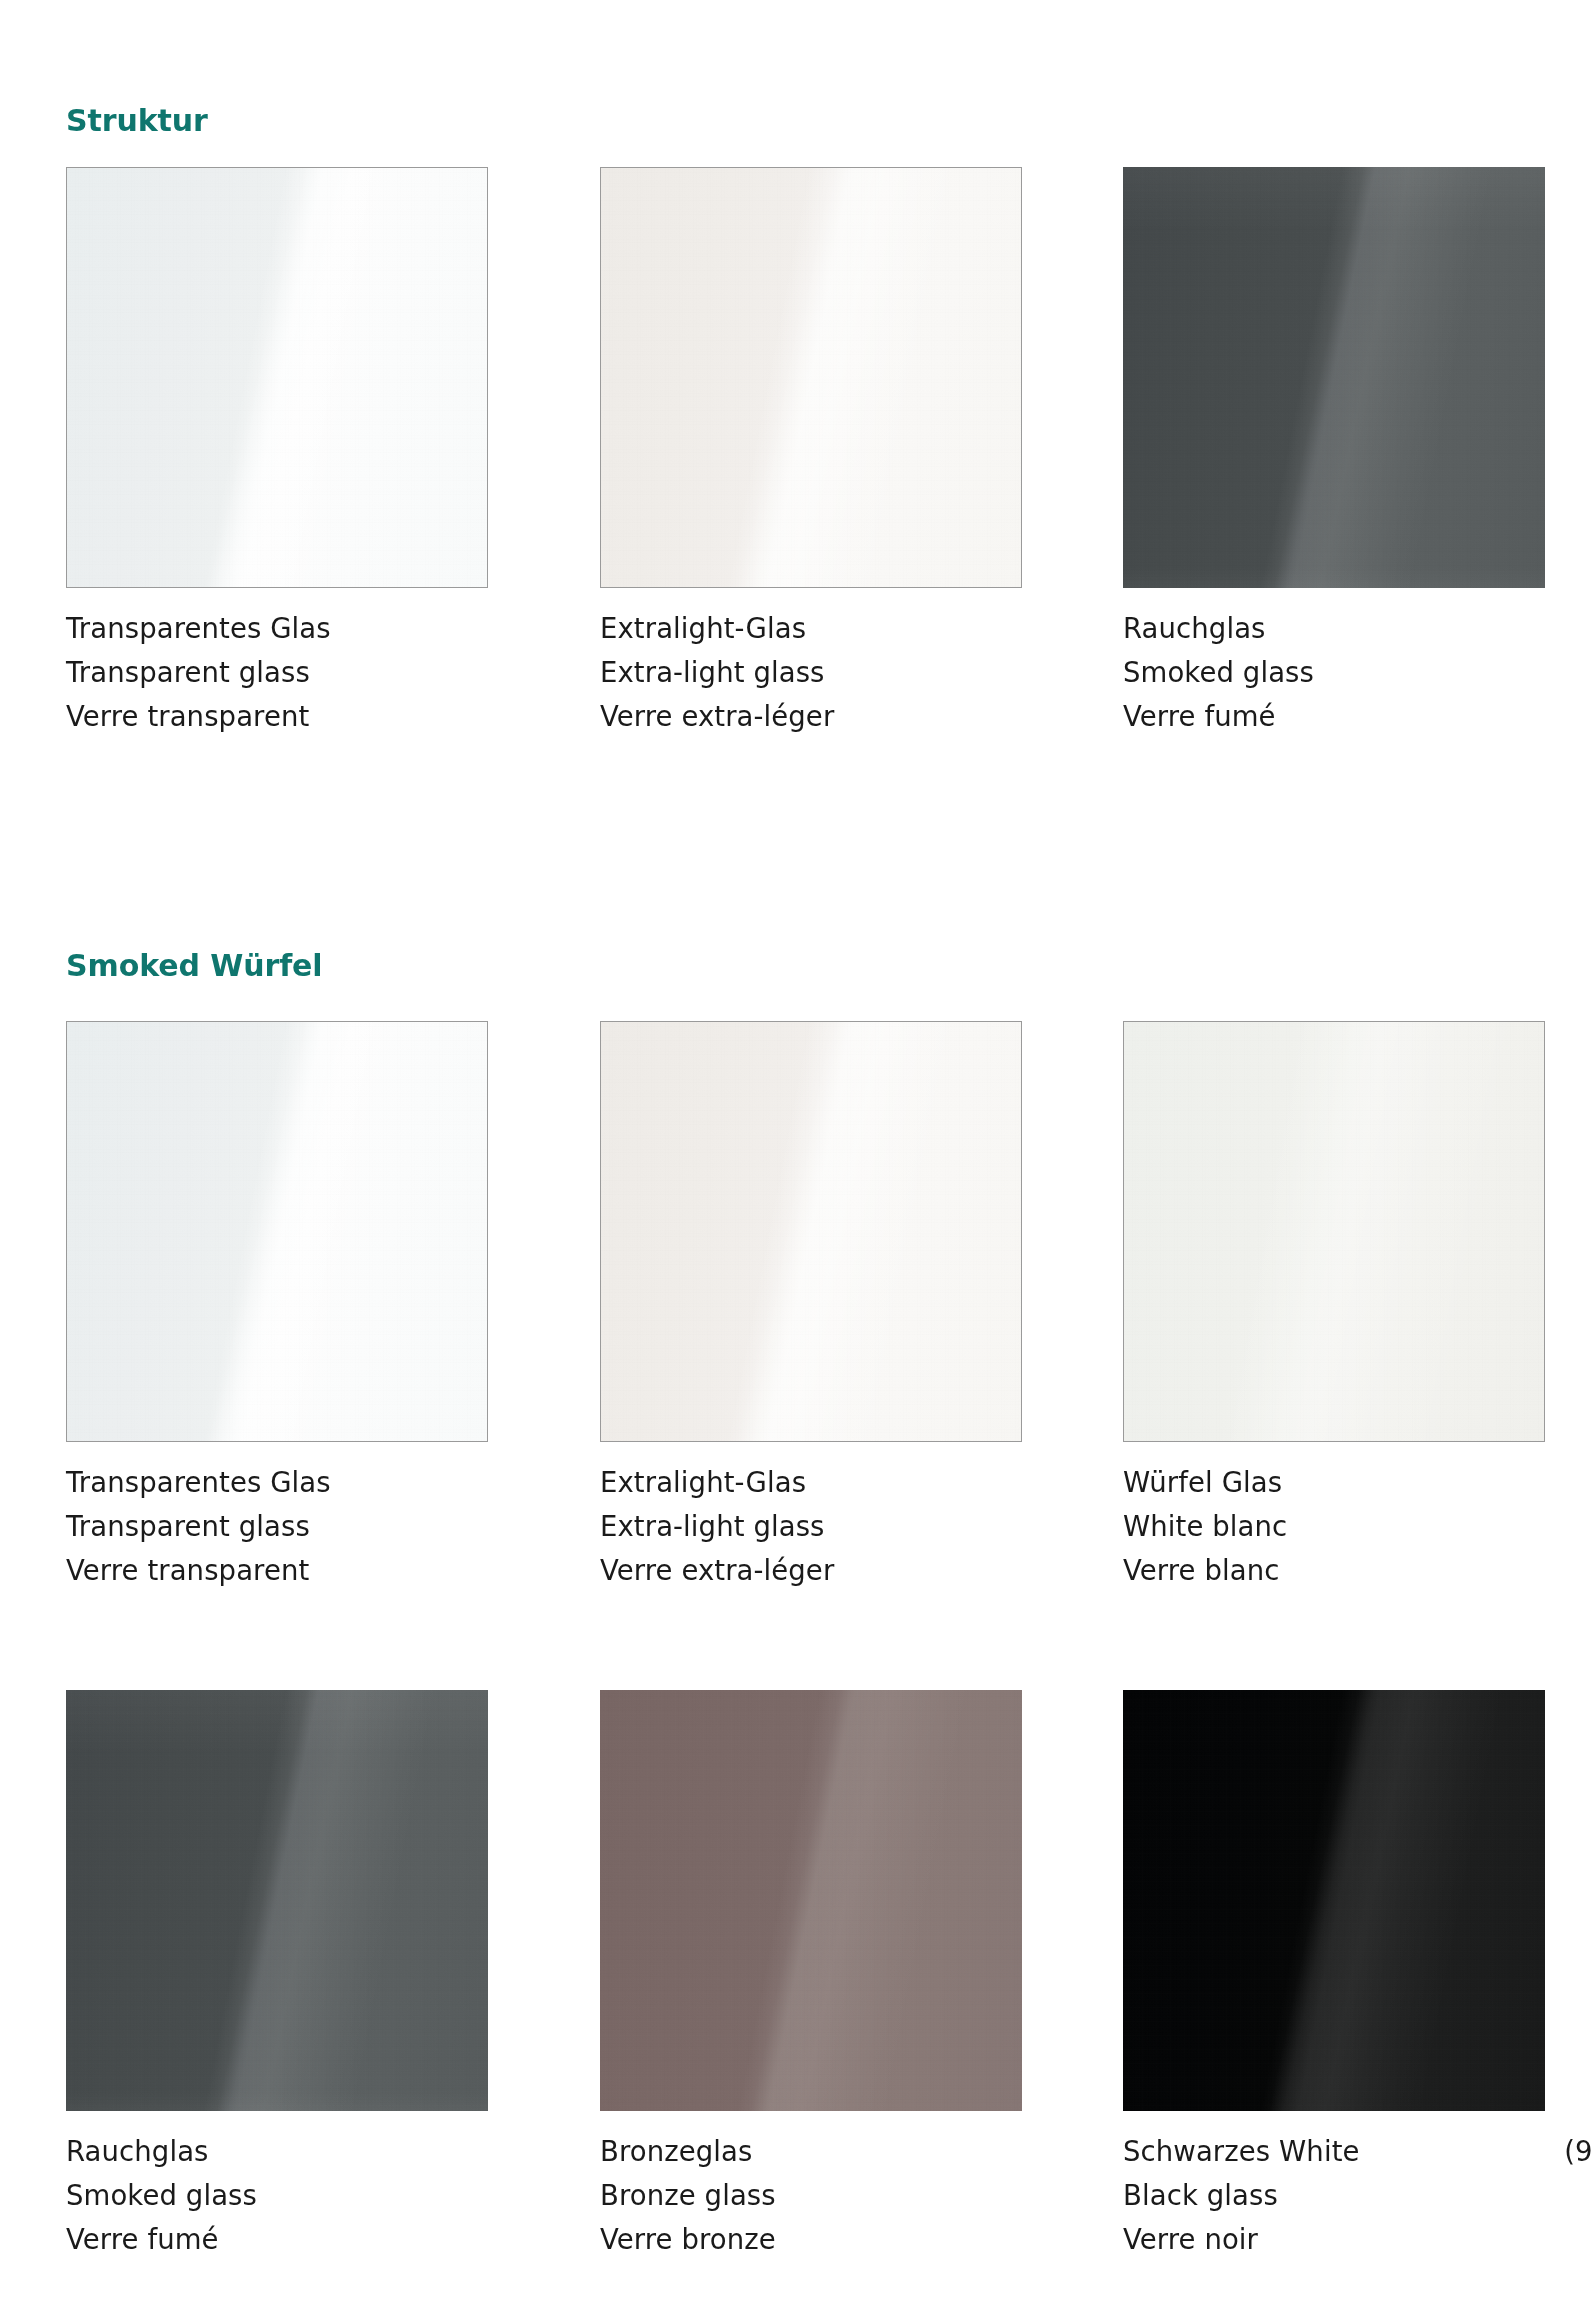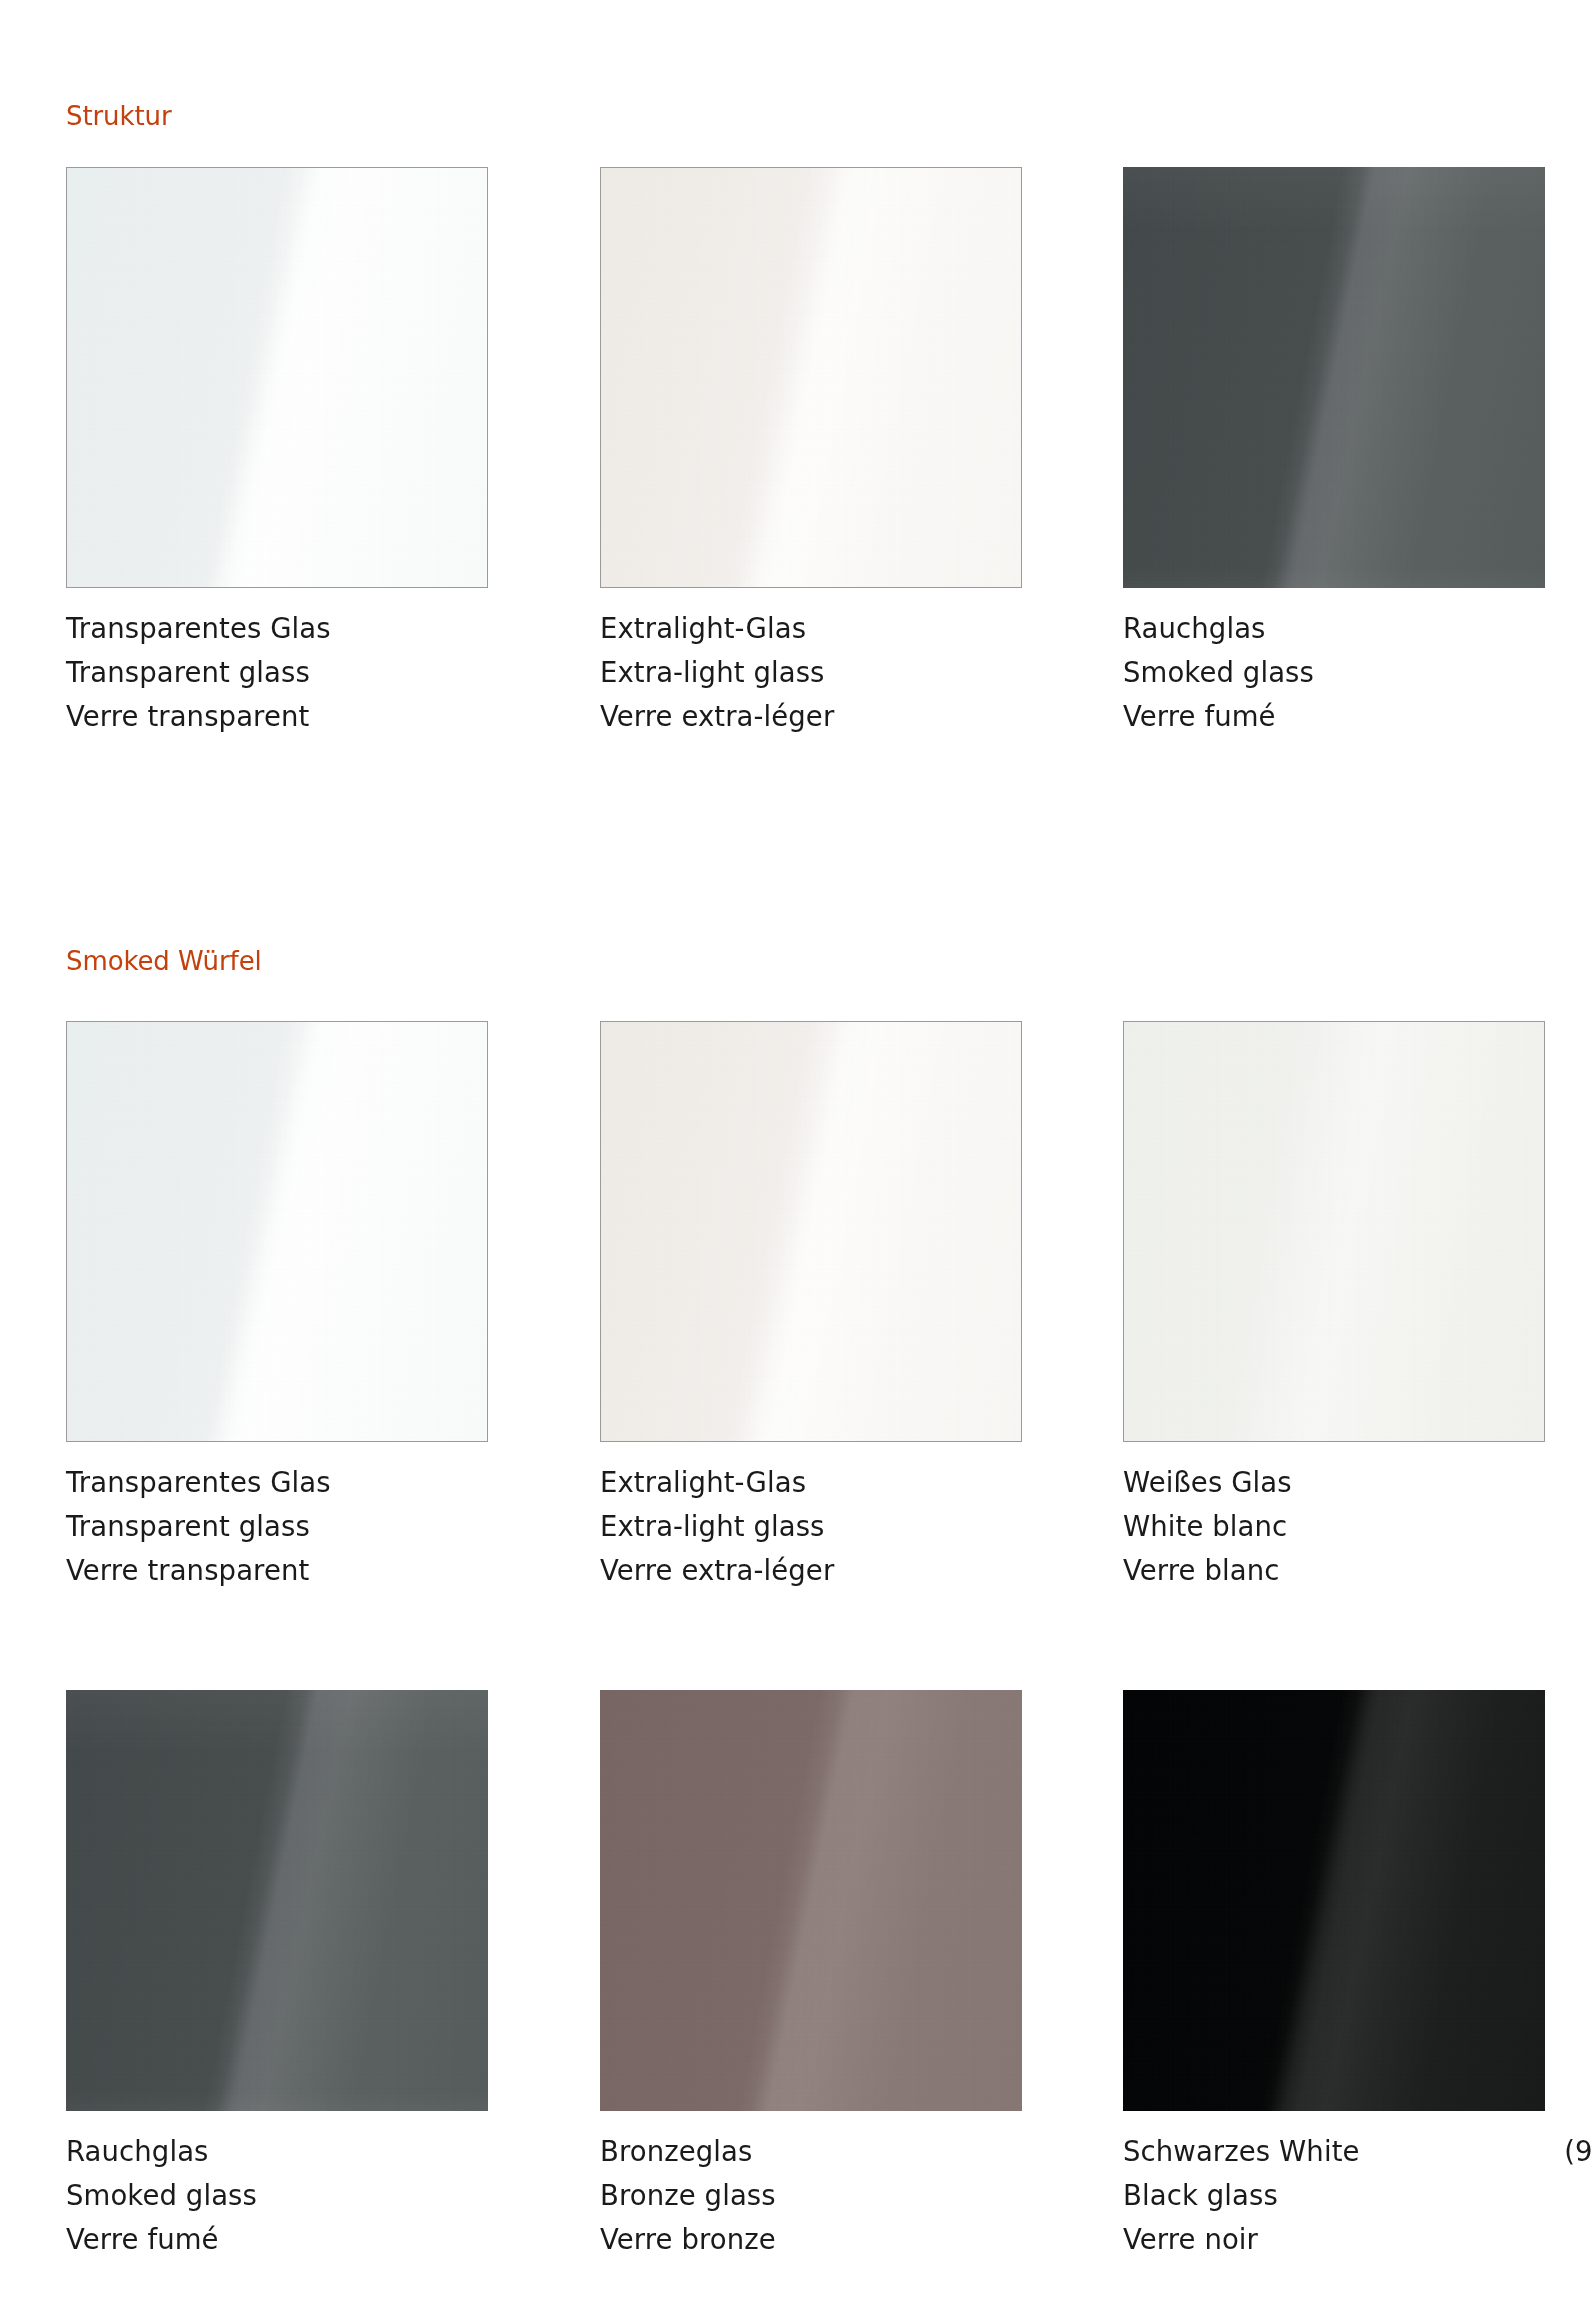--- a/index.html
+++ b/index.html
@@ -20,23 +20,23 @@
   .page {
     position: absolute;
     inset: 0;
     background: #ffffff;
   }
 
   
   .section-heading {
     position: absolute;
     left: 66px;
-    font-size: 26px;
-    font-weight: 400;
-    color: #c2410c;
+    font-size: 30px;
+    font-weight: 700;
+    color: #0f766e;
     letter-spacing: -0.1px;
     line-height: 1;
     white-space: nowrap;
   }
   #heading-struktur { top: 81px; }
   #heading-innerer  { top: 926px; }
 
   
   .swatch-row {
     position: absolute;
@@ -325,21 +325,21 @@
       </div>
     </div>
 
     <div class="swatch-cell col-2">
       <div class="swatch-tile bordered mat-white">
         <div class="tile-base"></div>
         <div class="tile-sheen"></div>
         <div class="tile-grain"></div>
       </div>
       <div class="caption-block">
-        <div class="caption-line caption-first-row">Weißes Glas</div>
+        <div class="caption-line caption-first-row">Würfel Glas</div>
         <div class="caption-line">White blanc</div>
         <div class="caption-line">Verre blanc</div>
       </div>
     </div>
 
   </div>
 
   <div class="swatch-row" id="row-inner-dark">
 
     <div class="swatch-cell col-0">

